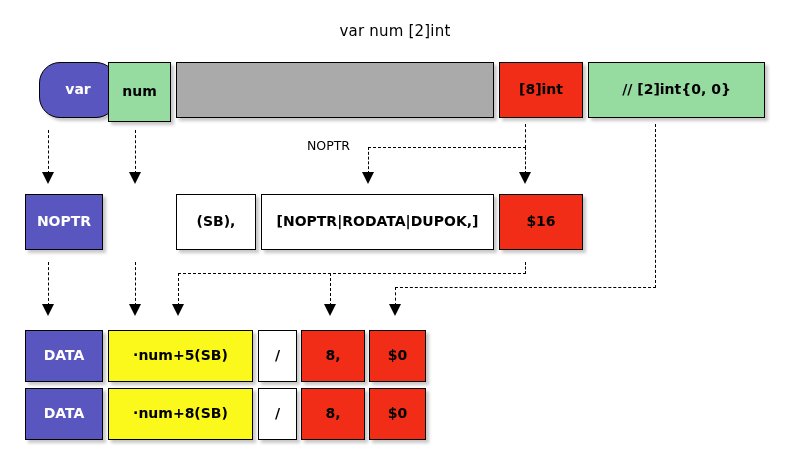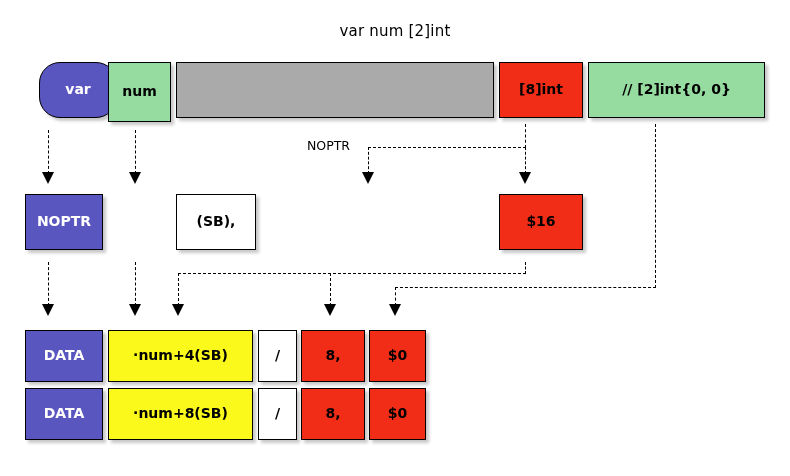--- a/index.html
+++ b/index.html
@@ -101,20 +101,21 @@
   <div class="noptr-label" style="left:307px; top:138px;">NOPTR</div>
   <div class="seg vseg" style="left:525px; top:124px; height:24px;"></div>
   <div class="seg hseg" style="left:368px; top:147px; width:158px;"></div>
   <div class="seg vseg" style="left:368px; top:147px; height:27px;"></div>
   <div class="arrowhead" style="left:361.5px; top:172px;"></div>
   <div class="seg vseg" style="left:525px; top:147px; height:27px;"></div>
   <div class="arrowhead" style="left:518.5px; top:172px;"></div>
 
   <div class="box c-blue" style="left:25px;  top:194px; width:78px;  height:56px;">NOPTR</div>
   <div class="box c-white" style="left:176px; top:194px; width:80px;  height:56px;">(SB),</div>
+  <div class="box c-white" style="left:261px; top:194px; width:233px; height:56px;">[NOPTR|RODATA|DUPOK,]</div>
   <div class="box c-red" style="left:499px; top:194px; width:84px;  height:56px;">$16</div>
 
   <div class="seg vseg" style="left:48px;  top:262px; height:44px;"></div>
   <div class="arrowhead" style="left:41.5px; top:304px;"></div>
 
   <div class="seg vseg" style="left:135px; top:262px; height:44px;"></div>
   <div class="arrowhead" style="left:128.5px; top:304px;"></div>
 
   <div class="seg vseg" style="left:525px; top:262px; height:12px;"></div>
   <div class="seg hseg" style="left:178px; top:273px; width:348px;"></div>
@@ -122,21 +123,21 @@
   <div class="arrowhead" style="left:171.5px; top:304px;"></div>
   <div class="seg vseg" style="left:330px; top:273px; height:33px;"></div>
   <div class="arrowhead" style="left:323.5px; top:304px;"></div>
 
   <div class="seg vseg" style="left:655px; top:124px; height:164px;"></div>
   <div class="seg hseg" style="left:395px; top:287px; width:261px;"></div>
   <div class="seg vseg" style="left:395px; top:287px; height:19px;"></div>
   <div class="arrowhead" style="left:388.5px; top:304px;"></div>
 
   <div class="box c-blue" style="left:25px;  top:330px; width:78px;  height:52px;">DATA</div>
-  <div class="box c-yellow" style="left:108px; top:330px; width:145px; height:52px;">·num+4(SB)</div>
+  <div class="box c-yellow" style="left:108px; top:330px; width:145px; height:52px;">·num+5(SB)</div>
   <div class="box c-white" style="left:258px; top:330px; width:39px;  height:52px;">/</div>
   <div class="box c-red" style="left:301px; top:330px; width:64px;  height:52px;">8,</div>
   <div class="box c-red" style="left:369px; top:330px; width:57px;  height:52px;">$0</div>
 
   <div class="box c-blue" style="left:25px;  top:388px; width:78px;  height:52px;">DATA</div>
   <div class="box c-yellow" style="left:108px; top:388px; width:145px; height:52px;">·num+8(SB)</div>
   <div class="box c-white" style="left:258px; top:388px; width:39px;  height:52px;">/</div>
   <div class="box c-red" style="left:301px; top:388px; width:64px;  height:52px;">8,</div>
   <div class="box c-red" style="left:369px; top:388px; width:57px;  height:52px;">$0</div>
 

